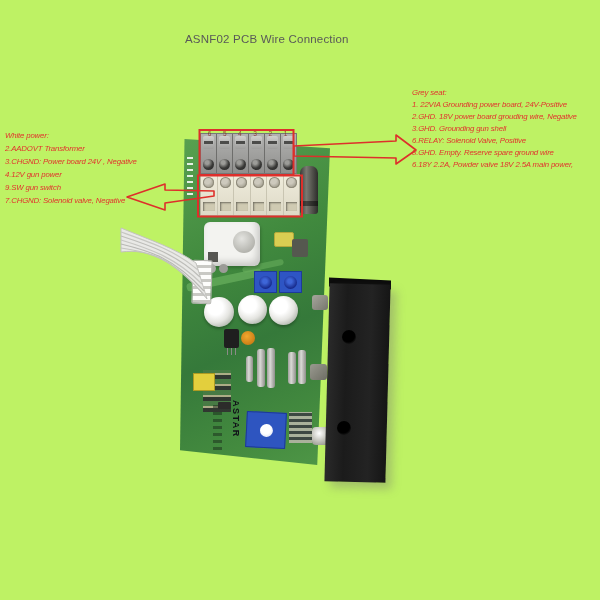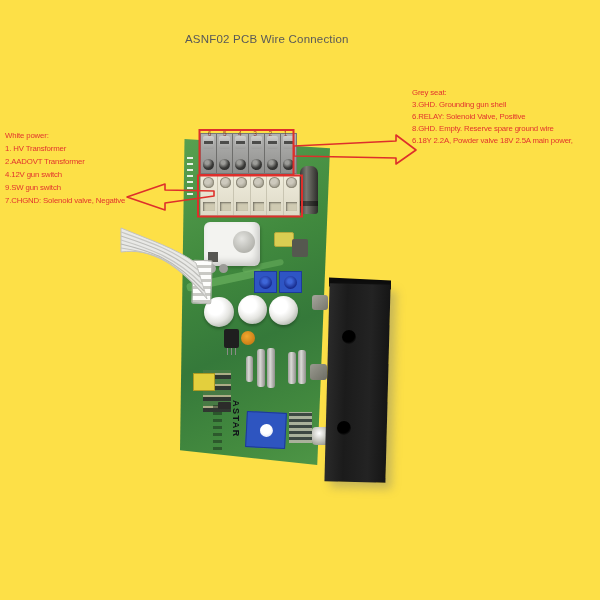--- a/index.html
+++ b/index.html
@@ -1,23 +1,23 @@
 <!DOCTYPE html>
 <html><head>
 <meta charset="utf-8">
 <style>
   html,body{margin:0;padding:0;background:#fff;}
-  #canvas{position:relative;width:600px;height:600px;background:#fde047;overflow:hidden;
+  #canvas{position:relative;width:600px;height:600px;background:#bef264;overflow:hidden;
           font-family:"Liberation Sans", sans-serif;}
   .abs{position:absolute;}
 
   
   .title{left:185px;top:33px;font-size:11.5px;color:#595959;letter-spacing:.2px;}
   .ann{color:#e2332e;font-size:7.8px;letter-spacing:-0.15px;z-index:10;}
-  .ann div{white-space:nowrap;}
+  .ann div{white-space:nowrap;font-style:italic;}
   .ann-left{left:5px;top:129px;line-height:13px;}
   .ann-right{left:412px;top:87px;line-height:12px;}
 
   
   .board{left:180px;top:139px;width:150px;height:326px;z-index:1;
          background:linear-gradient(155deg,#58a050 0%,#418a3e 35%,#35793a 60%,#448b3f 85%,#4f9747 100%);
          clip-path:polygon(3% 0%,100% 2.8%,91.5% 100%,0% 95.5%);
          box-shadow:4px 7px 12px rgba(110,110,100,.35);}
   .silk-strip{left:187px;top:157px;width:6px;height:38px;z-index:2;
          background:repeating-linear-gradient(180deg,rgba(255,255,255,.85) 0 2px,transparent 2px 6px);}
@@ -124,29 +124,31 @@
 </style>
 </head>
 <body>
 
 <div id="canvas">
 
   <div class="abs title">ASNF02 PCB Wire Connection</div>
 
   <div class="abs ann ann-left">
     <div>White power:</div>
-    <div>1. HV Transformer</div>
     <div>2.AADOVT Transformer</div>
-    <div>4.12V gun switch</div>
+    <div>3.CHGND: Power board 24V , Negative</div>
+    <div>4.12V gun power</div>
     <div>9.SW gun switch</div>
     <div>7.CHGND: Solenoid valve, Negative</div>
   </div>
 
   <div class="abs ann ann-right">
     <div>Grey seat:</div>
+    <div>1. 22VIA Grounding power board, 24V-Positive</div>
+    <div>2.GHD. 18V power board grouding wire, Negative</div>
     <div>3.GHD. Grounding gun shell</div>
     <div>6.RELAY: Solenoid Valve, Positive</div>
     <div>8.GHD. Empty. Reserve spare ground wire</div>
     <div>6.18Y 2.2A, Powder valve 18V 2.5A main power,</div>
   </div>
 
   <div class="abs board"></div>
   <div class="abs silk-strip"></div>
   <div class="abs trace1"></div>
   <div class="abs trace2"></div>

